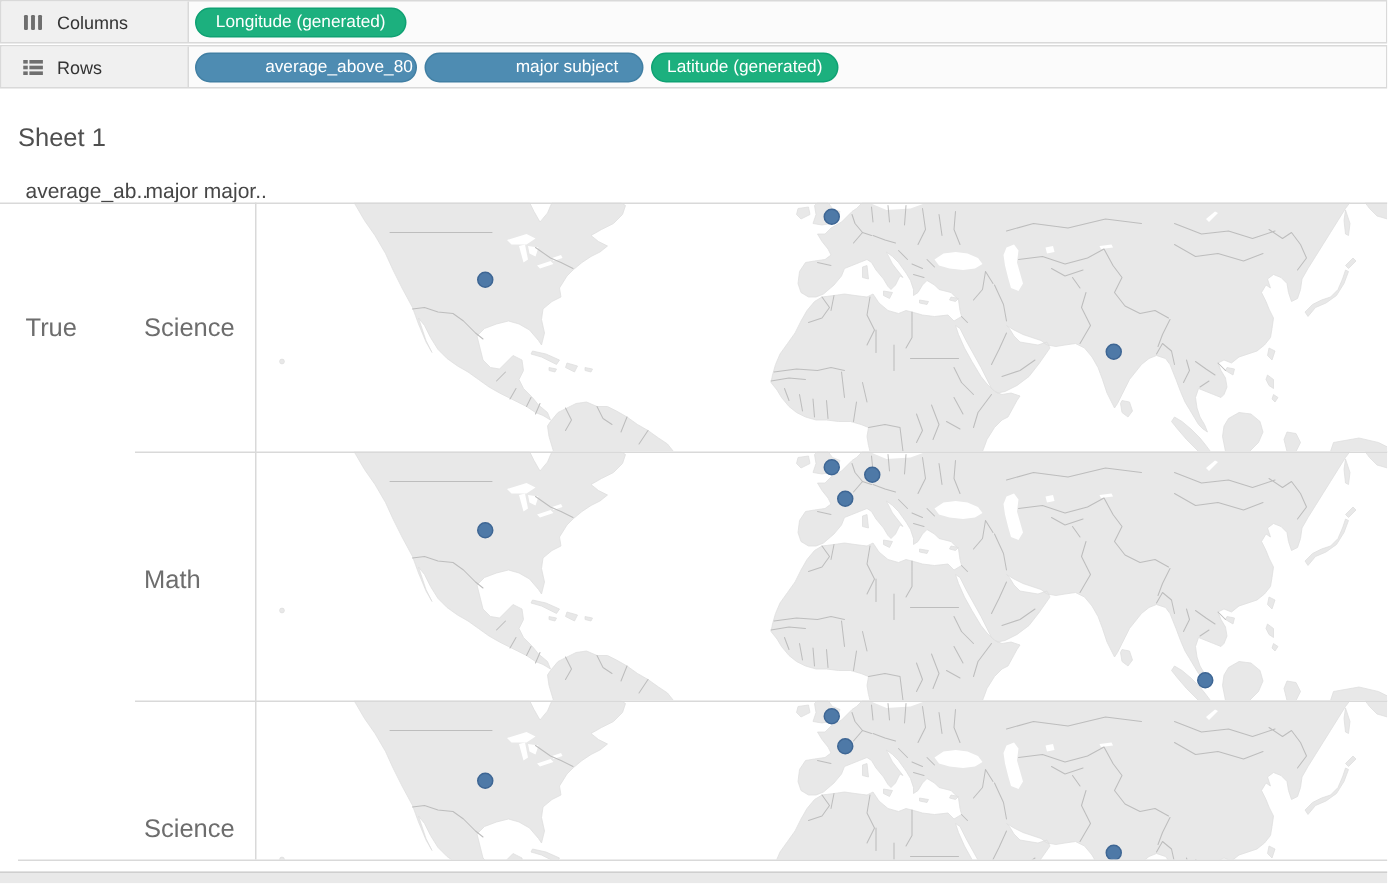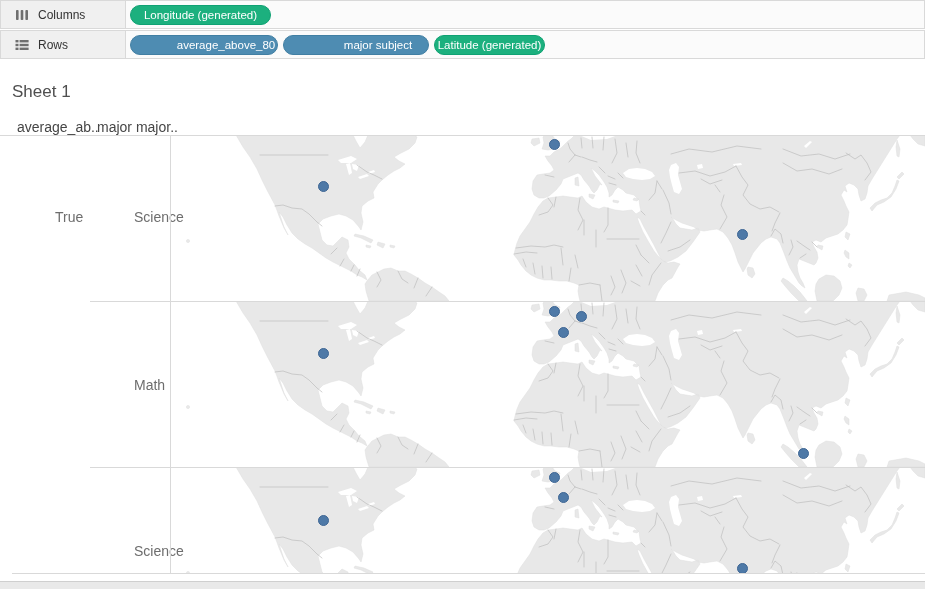--- a/index.html
+++ b/index.html
@@ -24,21 +24,21 @@
          align-items:center;padding-left:3px;gap:5px;}
   .pill{height:20px;border-radius:10px;color:#fff;font-size:11.5px;display:flex;
          align-items:center;justify-content:center;white-space:nowrap;cursor:default;}
   .pill.green{background:var(--pill-green);border:1px solid var(--pill-green-border);}
   .pill.blue{background:var(--pill-blue);border:1px solid var(--pill-blue-border);padding-left:44px;}
 
   
   .sheet{position:absolute;left:0;top:60px;width:774px;height:521px;background:#fff;}
   .sheet-title{position:absolute;left:12px;top:22px;font-size:17px;color:#4f4f4f;}
   .col-header{position:absolute;top:59px;font-size:14px;color:#464646;}
-  .row-label{position:absolute;font-size:14px;color:#6d6d6d;margin-left:38px;}
+  .row-label{position:absolute;font-size:17px;color:#6d6d6d;}
   .gl{position:absolute;background:var(--grid);z-index:5;}
   .map-panel{position:absolute;left:171px;width:754px;overflow:hidden;background:#fff;}
   .map-panel svg{position:absolute;left:0;top:0;display:block;}
   .mark-dot{position:absolute;width:11px;height:11px;border-radius:50%;z-index:4;
          background:var(--mark-blue);border:1px solid var(--mark-blue-border);}
   .lnd{fill:var(--land);stroke:#dedede;stroke-width:.5;}
   .wtr{fill:#ffffff;}
   .bdr{fill:none;stroke:var(--map-line);stroke-width:.7;stroke-linejoin:round;stroke-linecap:round;}
 
   .bottom-strip{position:absolute;left:0;top:581px;width:925px;height:8px;background:#e9e9e9;
@@ -75,21 +75,21 @@
             <rect x="4.6" y="4.8" width="9" height="2.4"></rect>
           <rect x="0.5" y="8.6" width="3" height="2.4"></rect>
             <rect x="4.6" y="8.6" width="9" height="2.4"></rect>
         </g>
       </svg>
       <span>Rows</span>
     </div>
     <div class="shelf-tray">
       <div class="pill blue" style="width:148px">average_above_80</div>
       <div class="pill blue" style="width:146px">major subject</div>
-      <div class="pill green" style="width:111px">Latitude (generated)</div>
+      <div class="pill green" style="width:125px">Latitude (generated)</div>
     </div>
   </div>
 
   <div class="sheet">
     <div class="sheet-title">Sheet 1</div>
     <div class="col-header" style="left:17px">average_ab..</div>
     <div class="col-header" style="left:97px">major major..</div>
 
     <div class="map-panel" style="top:75px;height:166px">
       <svg width="754" height="166" viewBox="0 0 754 166">

